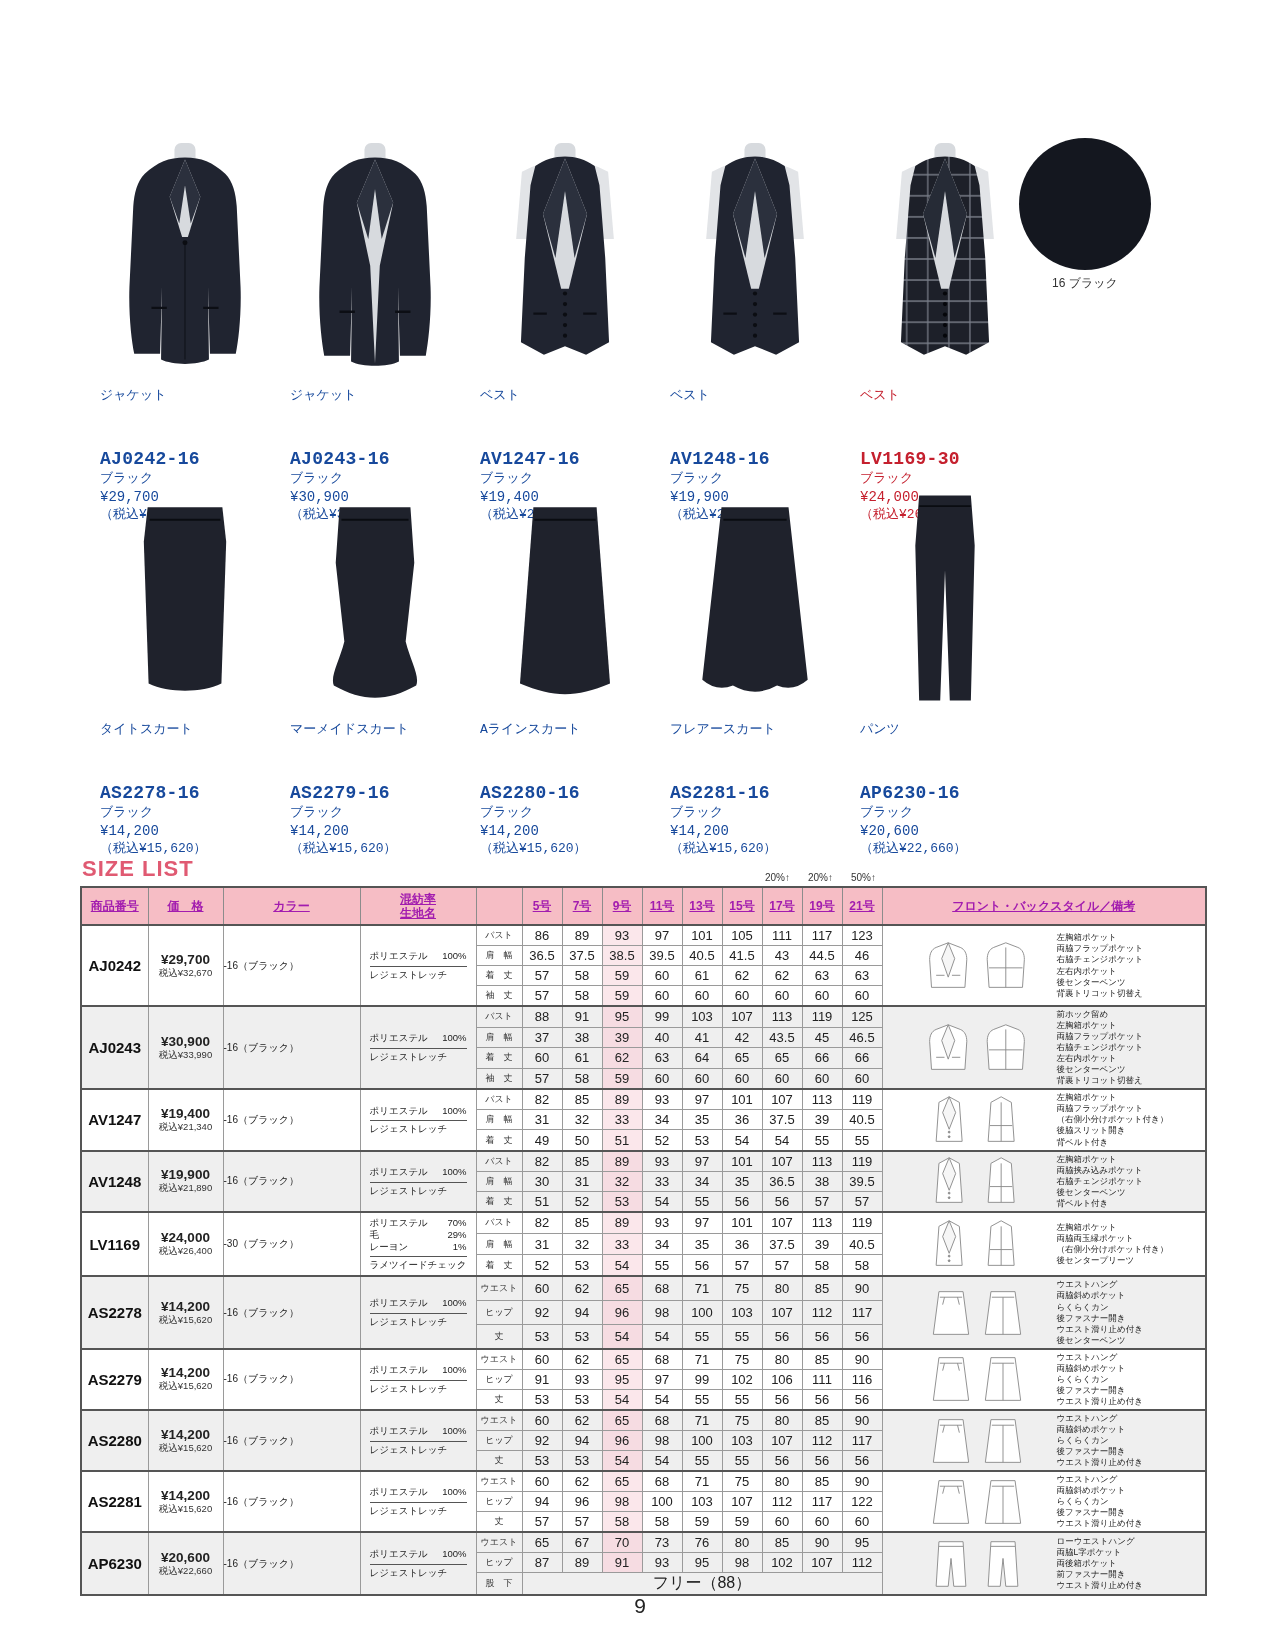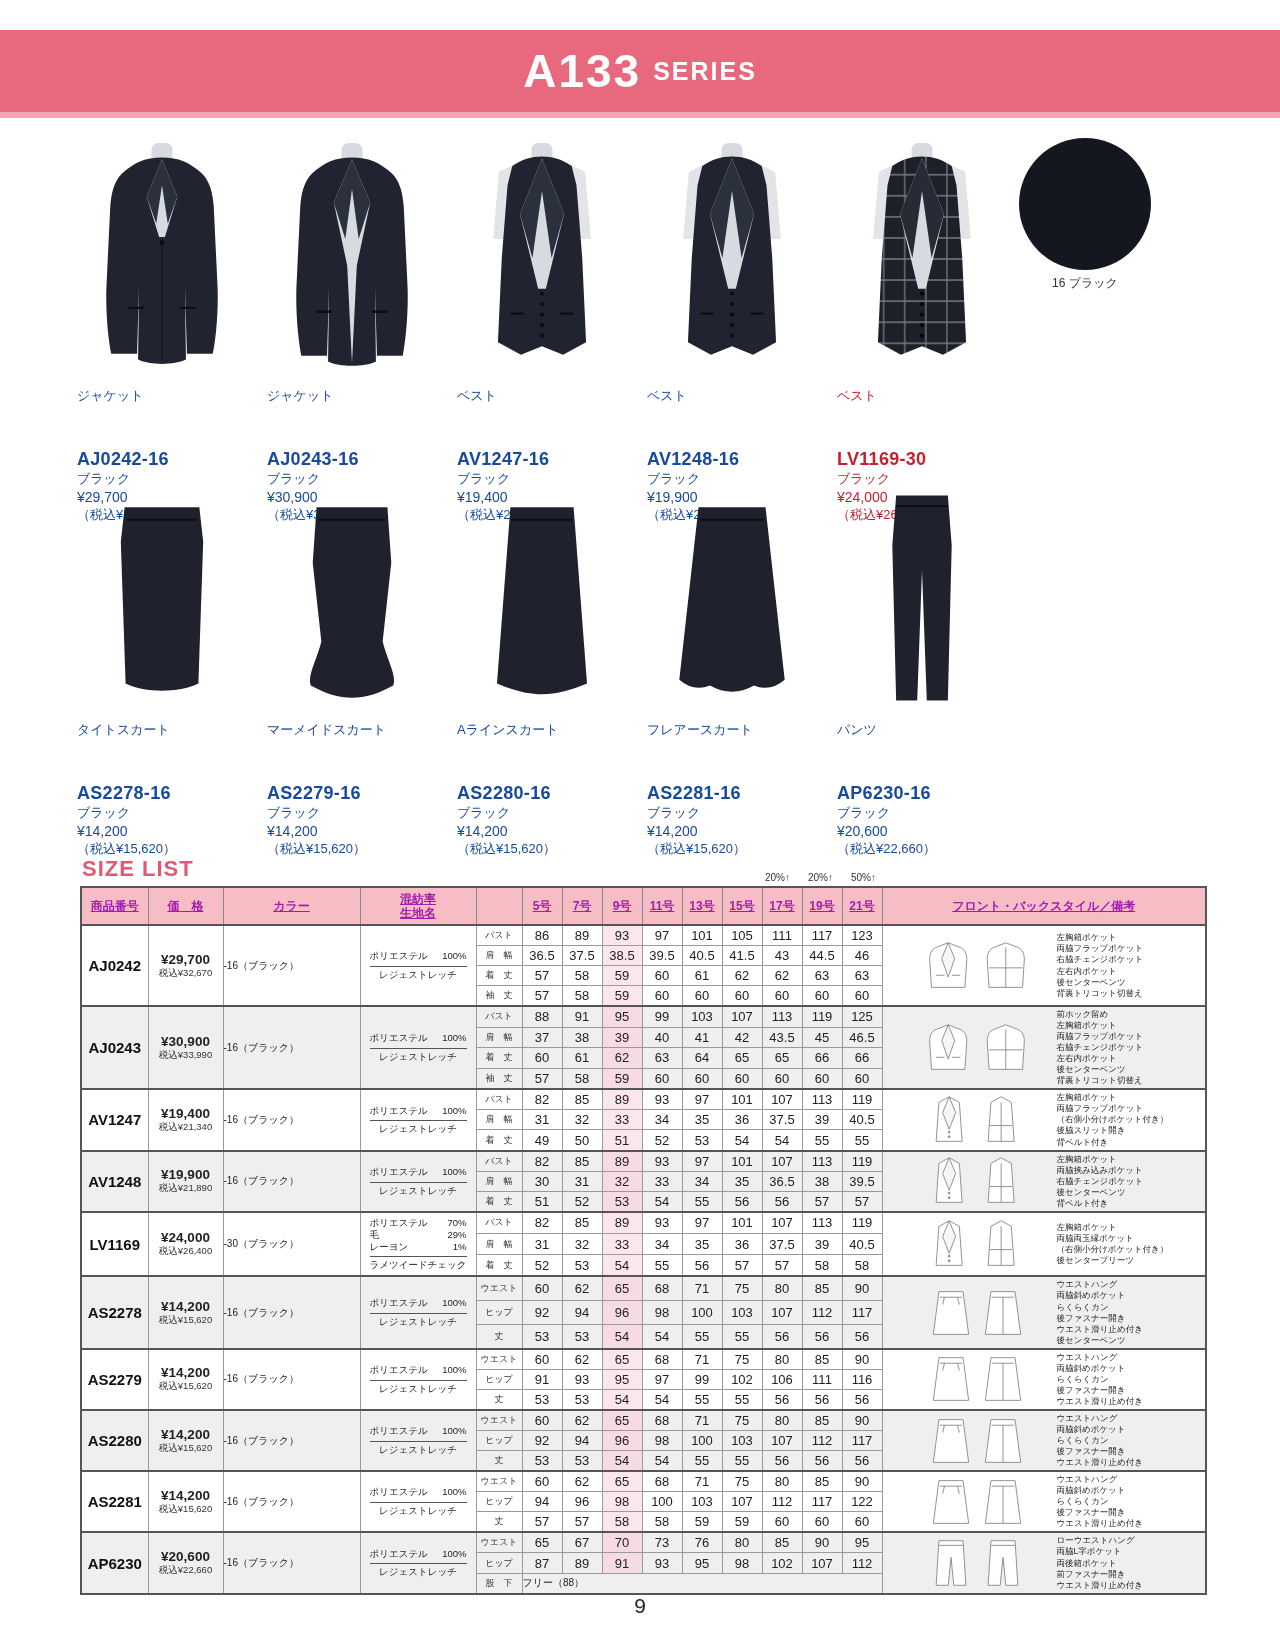--- a/index.html
+++ b/index.html
@@ -6,21 +6,21 @@
   .page{position:relative;width:1280px;height:1634px;background:#fff;overflow:hidden;
         font-family:"Liberation Sans","DejaVu Sans",sans-serif;color:#222;}
 
   
   .banner{position:absolute;top:30px;left:0;width:1280px;height:82px;background:#e8697d;
           border-bottom:6px solid #f2a7b3;display:flex;align-items:center;justify-content:center;color:#fff;}
   .banner .big{font-size:46px;font-weight:bold;letter-spacing:2px;}
   .banner .small{font-size:25px;font-weight:bold;margin-left:12px;letter-spacing:2px;}
 
   
-  .prow{position:absolute;left:67px;display:flex;}
+  .prow{position:absolute;left:90px;display:flex;font-family:Liberation Mono, monospace;}
   #row1{top:136px;width:950px;}
   #row2{top:490px;width:950px;align-items:center;}
   .product{width:190px;}
   .photo{display:flex;align-items:flex-end;justify-content:center;}
   #row1 .photo{height:244px;}
   #row2 .photo{height:224px;}
   .plabels{margin-top:8px;padding-left:10px;line-height:1.25;color:#17499c;}
   .p-type{font-size:13px;}
   .p-code{font-size:18px;font-weight:bold;letter-spacing:.3px;margin-top:44px;}
   .p-color{font-size:13px;}
@@ -48,45 +48,41 @@
   table.sizes th,table.sizes td{border:1px solid #9a9a9a;padding:0;}
   table.sizes thead th{background:#f6bdc5;font-size:12px;font-weight:bold;color:#a21caf;height:36px;border-color:#8c8c8c;text-decoration:underline;}
   thead .two-line{font-size:11px;line-height:1.2;}
   tr.first td{border-top:2px solid #555;}
   td.code{font-size:15px;font-weight:bold;text-align:center;color:#111;}
   td.pricecell{text-align:center;}
   .price-main{font-size:13.5px;font-weight:bold;}
   .price-tax{font-size:9.5px;color:#333;}
   td.colorcell{font-size:10px;text-align:left;padding-left:10px;color:#222;}
   td.fabriccell{vertical-align:middle;}
-  .fabwrap{display:flex;flex-direction:column;justify-content:space-between;height:100%;padding:4px 9px 3px 9px;box-sizing:border-box;text-align:center;}
+  .fabwrap{display:flex;flex-direction:column;justify-content:space-between;height:100%;padding:4px 9px 3px 9px;box-sizing:border-box;}
   .fabline{display:flex;justify-content:space-between;font-size:9.5px;line-height:1.25;}
   .fabname{font-size:9.5px;border-top:1px solid #555;padding-top:2px;margin-top:4px;}
   td.mlabel{font-size:9px;color:#333;text-align:center;height:19px;}
   td.val{font-size:13px;text-align:center;font-family:"Liberation Sans",sans-serif;}
   td.val.hl{background:#fbe7eb;}
   tr.alt td{background:#efefef;}
   tr.alt td.val.hl{background:#f6dce2;}
   td.stylecell{vertical-align:middle;}
   .stylewrap{display:flex;align-items:center;padding:2px 18px;}
   .ill{width:152px;display:flex;justify-content:center;gap:10px;}
   .notes{flex:1;font-size:8.5px;line-height:1.3;color:#222;padding-left:4px;}
-  td.freecell{font-size:10px;}
+  td.freecell{font-size:16px;text-align:center;}
 
   .page-num{position:absolute;left:0;right:0;bottom:16px;text-align:center;font-size:21px;color:#222;}
 </style>
 </head>
 <body>
 
 <div class="page">
 
-  <header class="banner">
-    <span class="big">A133</span>
-    <span class="small">SERIES</span>
-  </header>
 
   <section class="prow" id="row1">
   <div class="product">
     <div class="photo">
 <svg viewBox="0 0 190 242" width="182" height="242">
  <rect x="84" y="0" width="22" height="24" rx="7" fill="#d7dade"></rect>
  <path d="M56,30 Q95,8 134,30 L138,64 H52 Z" fill="#e2e4e7"></path>
  <path d="M53,32 C66,20 78,15 95,15 C112,15 124,20 137,32 C145,40 148,52 149,66 L153,150 C154,178 151,206 148,220 L121,220 L119,150 L120,226 C108,232 82,232 70,226 L71,150 L69,220 L42,220 C39,206 36,178 37,150 L41,66 C42,52 45,40 53,32 Z" fill="#202430"></path>
  <path d="M95,17 L79,56 L92,98 L98,98 L111,56 Z" fill="#d7dade"></path>
  <path d="M95,17 L79,56 L89,84 L95,44 Z" fill="#2b303d"></path>

